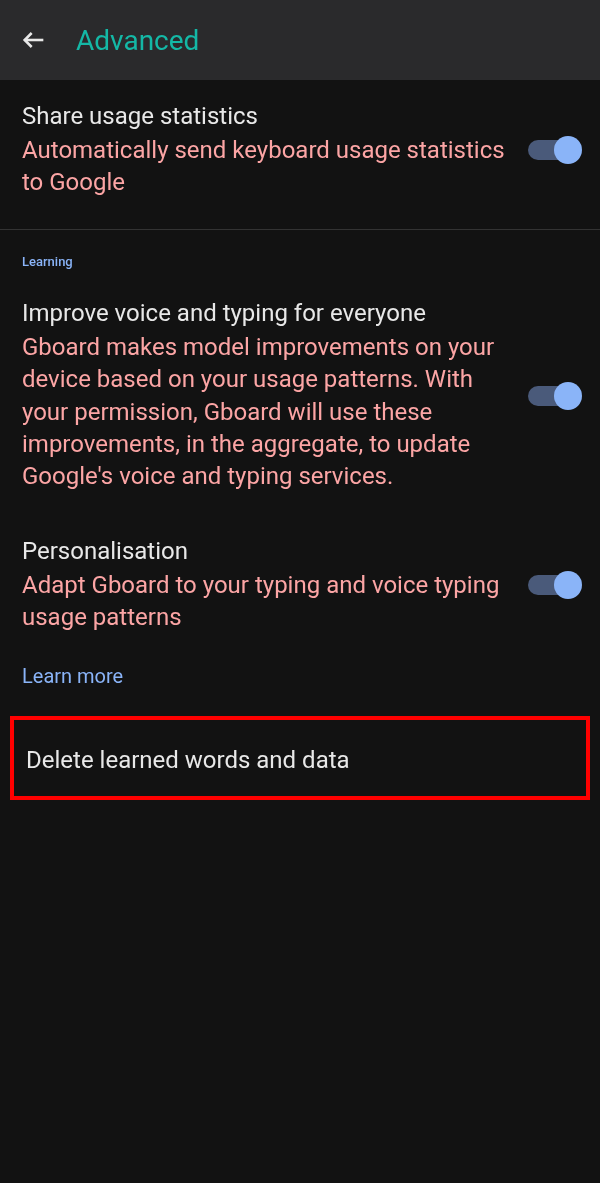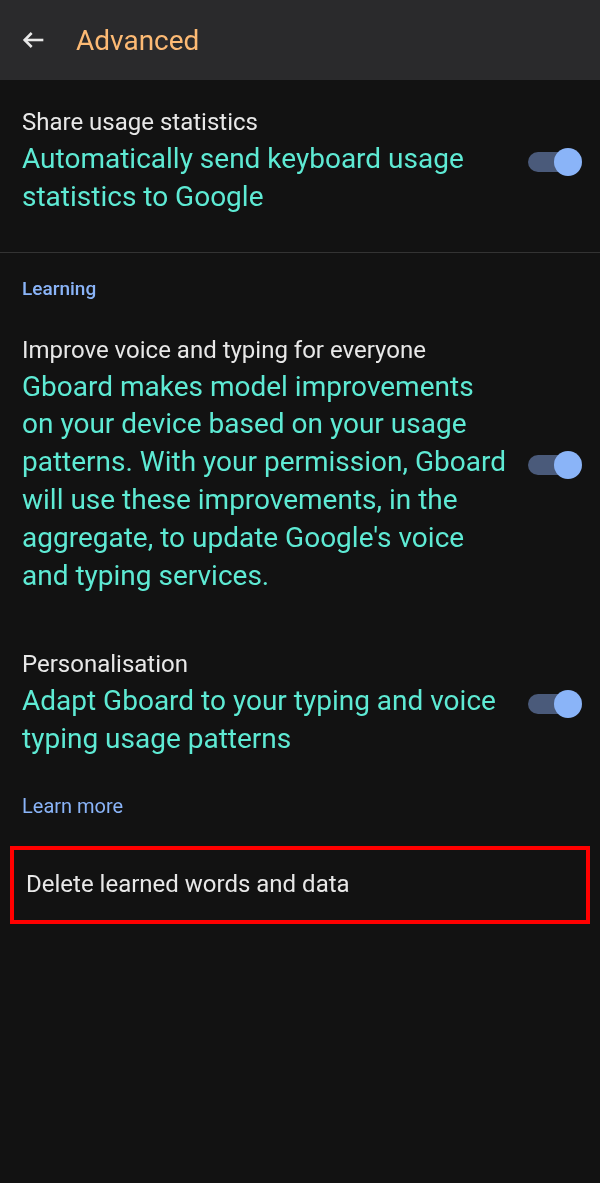--- a/index.html
+++ b/index.html
@@ -21,44 +21,44 @@
     }
     .back-icon {
       color: #e8e8e8;
       cursor: pointer;
       display: flex;
       align-items: center;
     }
     .header-title {
       font-size: 28px;
       font-weight: 400;
-      color: #fdba74;
+      color: #14b8a6;
     }
     .content {
       background: #121212;
     }
     .setting-row {
       display: flex;
       align-items: center;
-      padding: 28px 22px;
+      padding: 22px 22px;
       gap: 18px;
       justify-content: center;
     }
     .setting-text {
       flex: 1;
     }
     .setting-title {
       font-size: 24px;
       color: #e8e8e8;
       font-weight: 400;
       margin-bottom: 4px;
     }
     .setting-desc {
-      font-size: 28px;
-      color: #5eead4;
+      font-size: 24px;
+      color: #fca5a5;
       line-height: 1.35;
     }
     .toggle {
       width: 50px;
       height: 20px;
       background: #4a5a7a;
       border-radius: 20px;
       position: relative;
       flex-shrink: 0;
       cursor: pointer;
@@ -72,35 +72,35 @@
       background: #8ab4f8;
       right: -4px;
       top: -4px;
     }
     .divider {
       height: 1px;
       background: #333;
       margin: 8px 0 0 0;
     }
     .section-header {
-      font-size: 19px;
+      font-size: 13px;
       color: #8ab4f8;
       font-weight: 500;
       padding: 24px 22px 8px 22px;
     }
     .learn-more {
       font-size: 20px;
       color: #8ab4f8;
       padding: 8px 28px 22px 22px;
       cursor: pointer;
     }
     .highlight-box {
       border: 4px solid #ff0000;
       margin: 6px 10px;
-      padding: 20px 12px 18px 12px;
+      padding: 26px 12px 18px 12px;
     }
   </style>
 </head>
 <body>
 
 <div class="header">
   <span class="back-icon">
     <svg width="28" height="28" viewBox="0 0 24 24" fill="none" stroke="currentColor" stroke-width="2.2">
       <line x1="20" y1="12" x2="4" y2="12"></line>
       <polyline points="10,18 4,12 10,6"></polyline>

